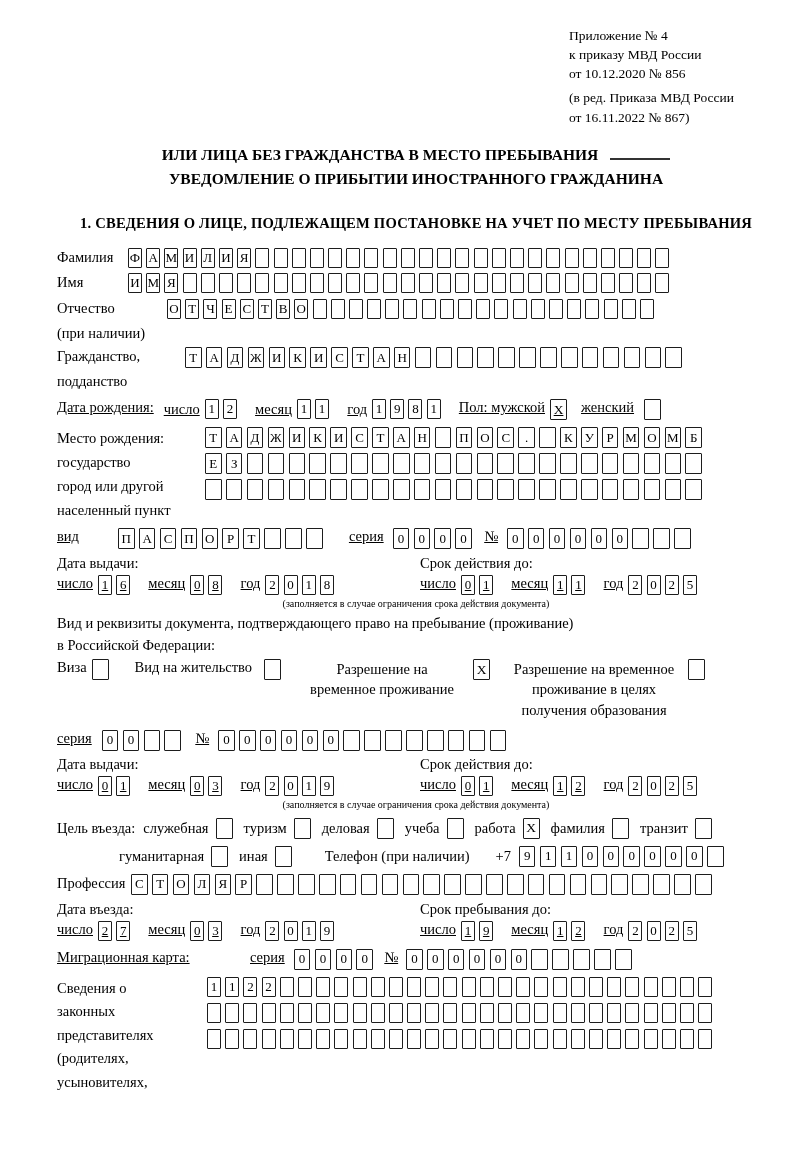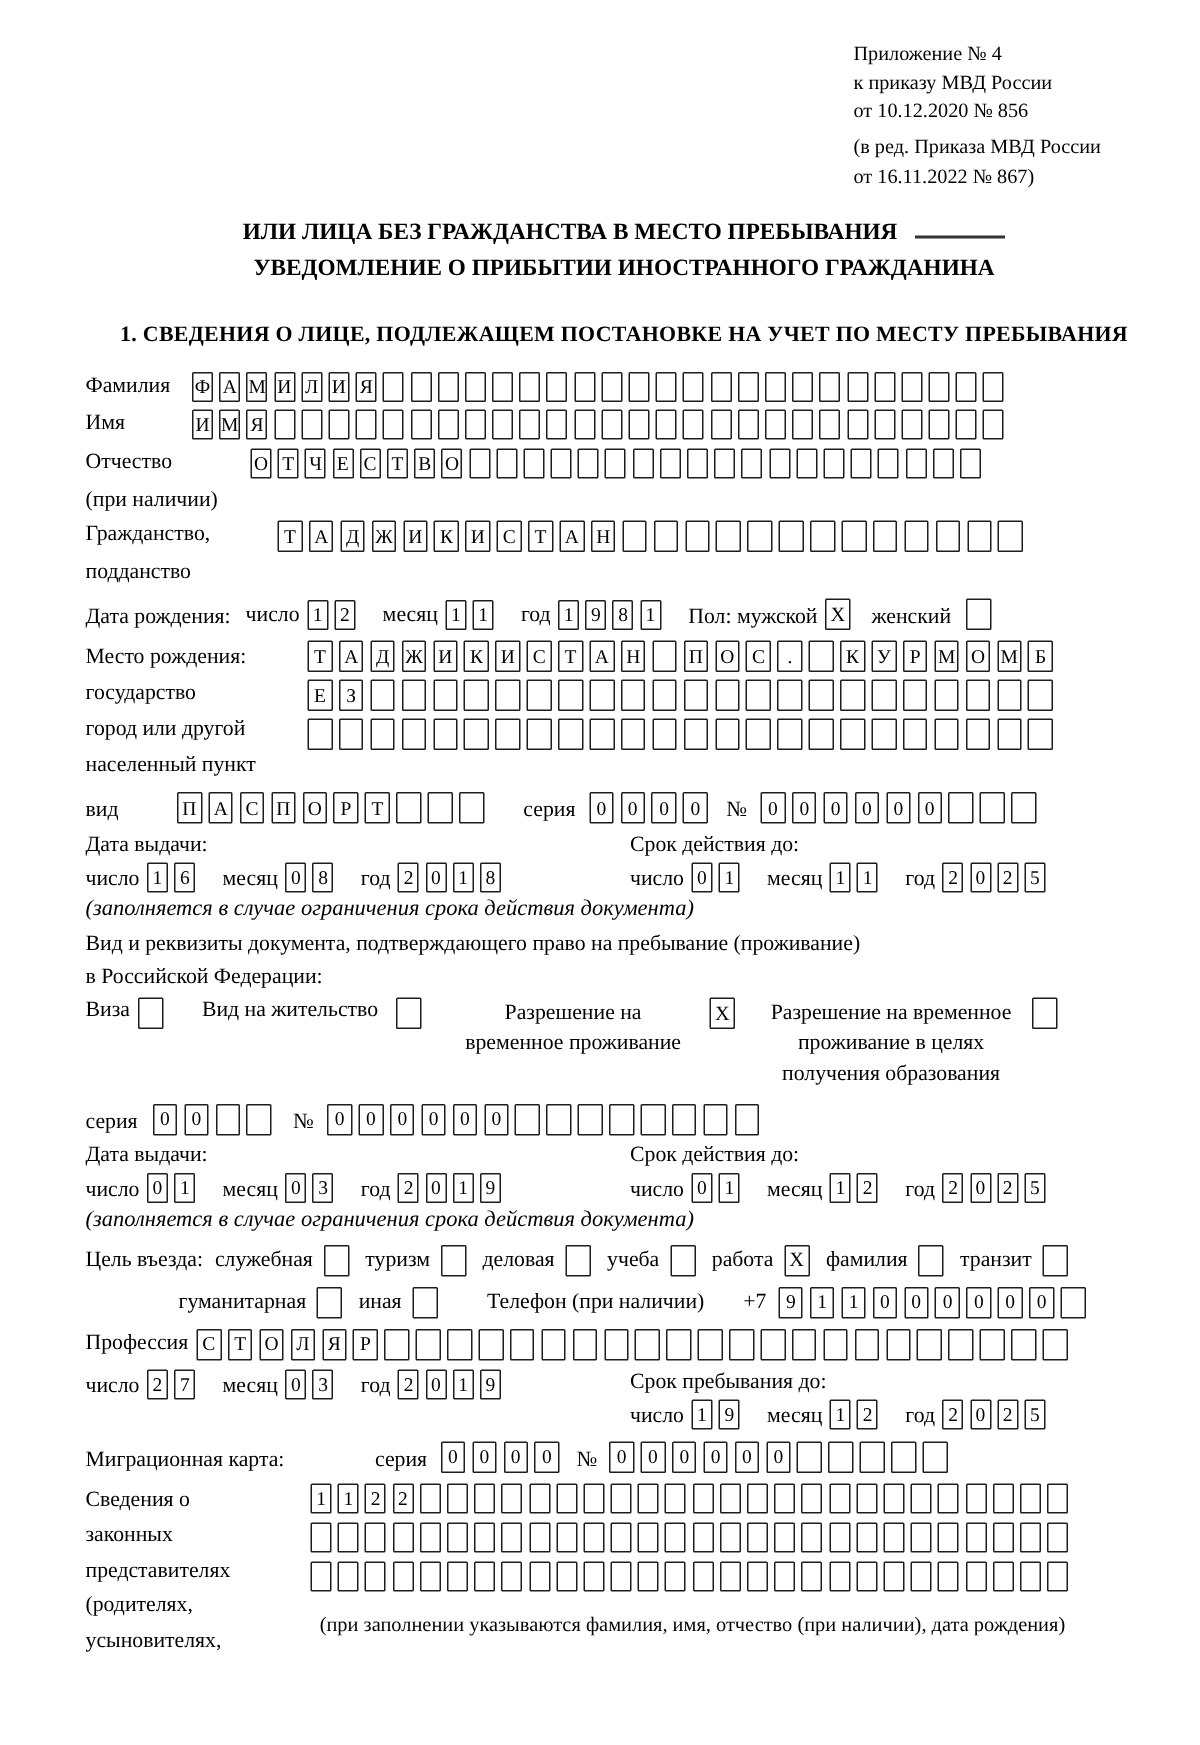--- a/index.html
+++ b/index.html
@@ -29,24 +29,24 @@
 
   .mt16{margin-top:16px} .mt10{margin-top:10px} .mt8{margin-top:8px}
   .mt7{margin-top:7px} .mt6{margin-top:6px} .mt5{margin-top:5px} .mt4{margin-top:4px}
 
   .center-bold { text-align:center; font-weight:bold; font-size:14.2px; }
 
   .dates { display:flex; align-items:flex-start; }
   .dhalf-l { flex:none; width:363px; }
   .dhalf-r { flex:1; }
   .dhead { width:300px; font-size:14.5px; margin-bottom:3px; }
-  .dline { display:flex; align-items:flex-end; white-space:nowrap; }
+  .dline { display:flex; align-items:flex-start; white-space:nowrap;text-decoration:underline; }
   .dline .lbl { margin-right:5px; }
   .dline .grp { margin-right:14px; display:inline-flex; align-items:center; }
-  .dnote { text-align:left; font-size:15px; margin-top:3px;font-style:italic; }
+  .dnote { text-align:center; font-size:10px; margin-top:3px; }
 
   .opt-row { display:flex; align-items:center; flex-wrap:nowrap; }
   .opt { display:inline-flex; align-items:center; margin-right:11px; }
   .opt-label { margin-right:7px; }
   .res-opts { display:flex; align-items:flex-start; }
   .res-item { display:flex; align-items:flex-start; }
   .res-multi { text-align:center; line-height:1.4; }
   .bottom-note { font-size:13.6px; text-align:center; padding-left:130px; margin-top:4px; }
 </style>
 </head>
@@ -296,20 +296,21 @@
     <span class="cells lg"><span class="cell">9</span><span class="cell">1</span><span class="cell">1</span><span class="cell">0</span><span class="cell">0</span><span class="cell">0</span><span class="cell">0</span><span class="cell">0</span><span class="cell">0</span><span class="cell"></span></span>
   </div>
 
   <div class="frow mt7">
     <div class="flabel" style="width:74px">Профессия</div>
     <div class="cells lg"><span class="cell">С</span><span class="cell">Т</span><span class="cell">О</span><span class="cell">Л</span><span class="cell">Я</span><span class="cell">Р</span><span class="cell"></span><span class="cell"></span><span class="cell"></span><span class="cell"></span><span class="cell"></span><span class="cell"></span><span class="cell"></span><span class="cell"></span><span class="cell"></span><span class="cell"></span><span class="cell"></span><span class="cell"></span><span class="cell"></span><span class="cell"></span><span class="cell"></span><span class="cell"></span><span class="cell"></span><span class="cell"></span><span class="cell"></span><span class="cell"></span><span class="cell"></span><span class="cell"></span></div>
   </div>
 
   <div class="dates mt6">
     <div class="dhalf-l">
+      <div class="dhead">Дата въезда:</div>
       <div class="dline">
         <span class="lbl">число</span>
         <span class="cells grp">
             <span class="cell">2</span>
             <span class="cell">7</span>
           </span>
         <span class="lbl">месяц</span>
         <span class="cells grp">
             <span class="cell">0</span>
             <span class="cell">3</span>
@@ -351,17 +352,16 @@
       <div>законных</div>
       <div>представителях</div>
       <div>(родителях,</div>
       <div>усыновителях,</div>
 
     </div>
     <div>
       <div class="cells"><span class="cell">1</span><span class="cell">1</span><span class="cell">2</span><span class="cell">2</span><span class="cell"></span><span class="cell"></span><span class="cell"></span><span class="cell"></span><span class="cell"></span><span class="cell"></span><span class="cell"></span><span class="cell"></span><span class="cell"></span><span class="cell"></span><span class="cell"></span><span class="cell"></span><span class="cell"></span><span class="cell"></span><span class="cell"></span><span class="cell"></span><span class="cell"></span><span class="cell"></span><span class="cell"></span><span class="cell"></span><span class="cell"></span><span class="cell"></span><span class="cell"></span><span class="cell"></span></div>
       <div class="cells" style="margin-top:6px"><span class="cell"></span><span class="cell"></span><span class="cell"></span><span class="cell"></span><span class="cell"></span><span class="cell"></span><span class="cell"></span><span class="cell"></span><span class="cell"></span><span class="cell"></span><span class="cell"></span><span class="cell"></span><span class="cell"></span><span class="cell"></span><span class="cell"></span><span class="cell"></span><span class="cell"></span><span class="cell"></span><span class="cell"></span><span class="cell"></span><span class="cell"></span><span class="cell"></span><span class="cell"></span><span class="cell"></span><span class="cell"></span><span class="cell"></span><span class="cell"></span><span class="cell"></span></div>
       <div class="cells" style="margin-top:6px"><span class="cell"></span><span class="cell"></span><span class="cell"></span><span class="cell"></span><span class="cell"></span><span class="cell"></span><span class="cell"></span><span class="cell"></span><span class="cell"></span><span class="cell"></span><span class="cell"></span><span class="cell"></span><span class="cell"></span><span class="cell"></span><span class="cell"></span><span class="cell"></span><span class="cell"></span><span class="cell"></span><span class="cell"></span><span class="cell"></span><span class="cell"></span><span class="cell"></span><span class="cell"></span><span class="cell"></span><span class="cell"></span><span class="cell"></span><span class="cell"></span><span class="cell"></span></div>
-      <div class="bottom-note" style="padding-left:0; margin-top:14px">(при заполнении указываются фамилия, имя, отчество (при наличии), дата рождения)</div>
     </div>
   </div>
 
 </div>
 
 </body></html>

